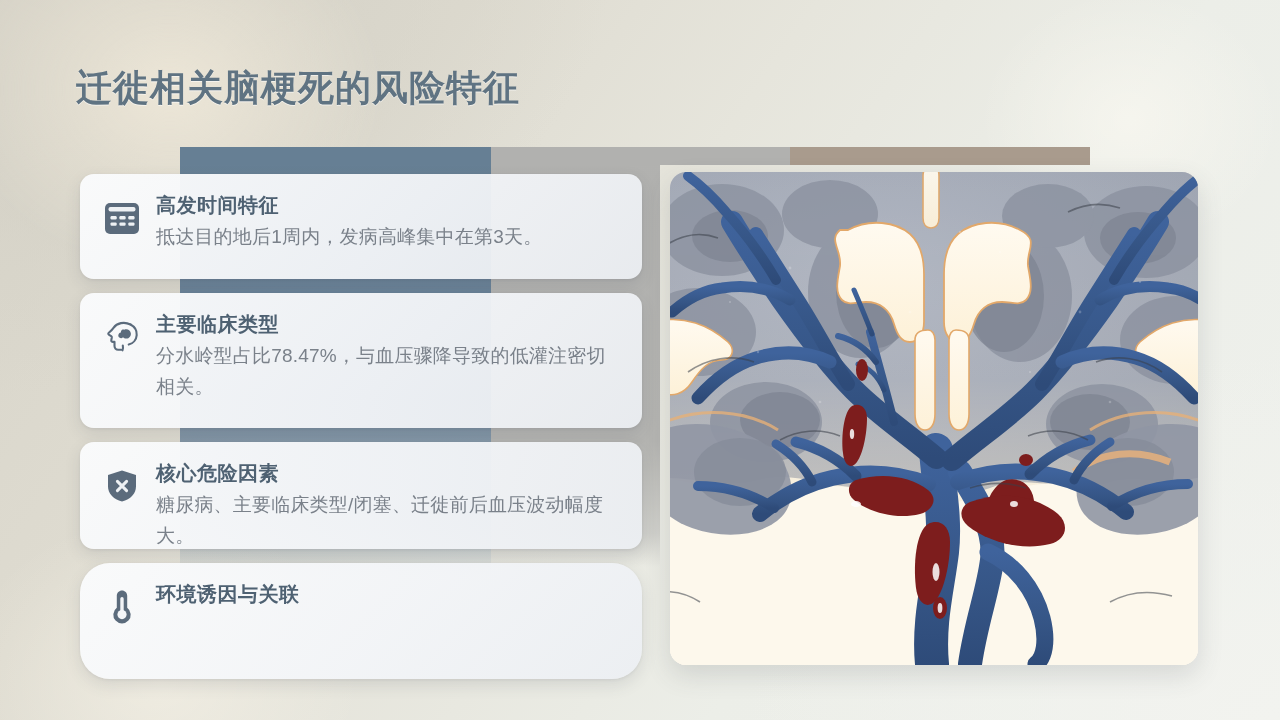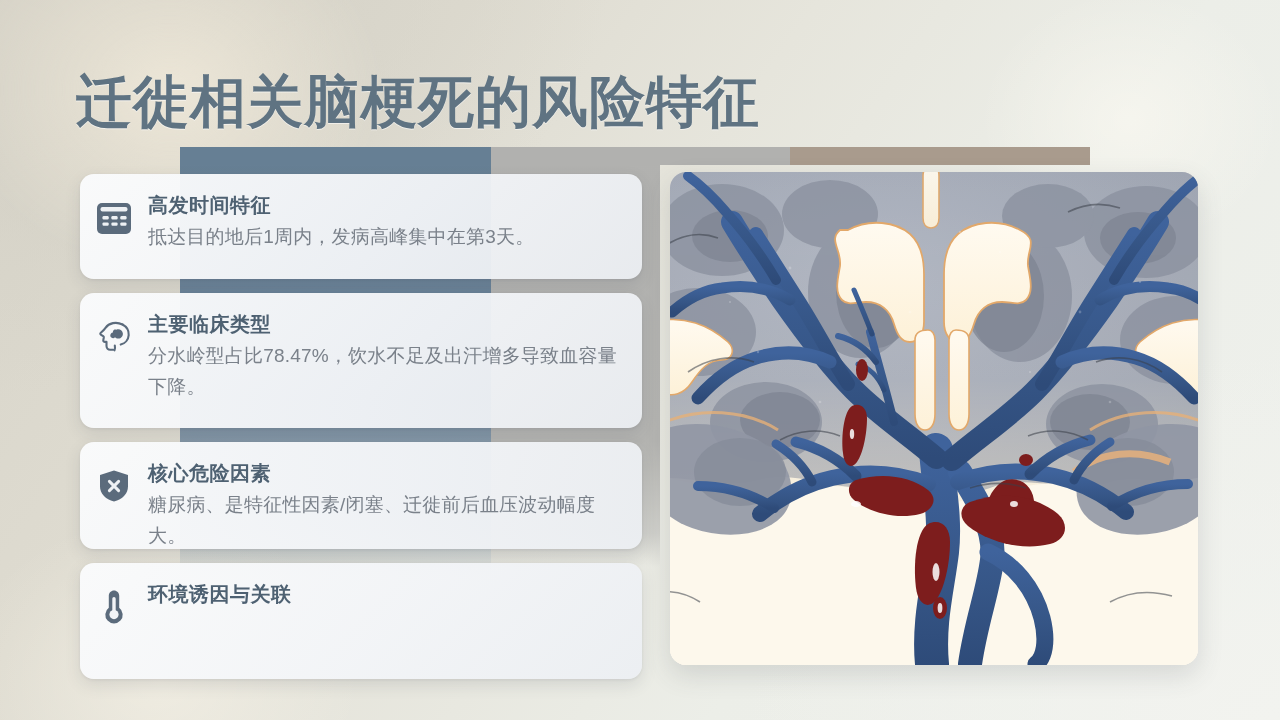--- a/index.html
+++ b/index.html
@@ -22,23 +22,24 @@
   .glow-b{position:absolute;left:-120px;bottom:-190px;width:560px;height:460px;
     background:radial-gradient(closest-side, rgba(255,250,238,.45), rgba(255,250,238,0) 72%);
     pointer-events:none;}
   .glow-c{position:absolute;right:-60px;top:-60px;width:420px;height:360px;
     background:radial-gradient(closest-side, rgba(255,252,244,.5), rgba(255,252,244,0) 72%);
     pointer-events:none;}
 
   
   .title{
     position:absolute;left:76px;top:70px;
-    font-size:56px;font-weight:700;letter-spacing:1px;
+    font-size:36px;font-weight:700;letter-spacing:1px;
     color:#5f7382;line-height:1.15;white-space:nowrap;
     text-shadow:0 1px 0 rgba(255,255,255,.55);
+    font-family:Liberation Mono, monospace;
   }
 
   
   .band{position:absolute;top:147px;height:18px;}
   .band-1{left:180px;width:311px;background:#667f94;}
   .band-2{left:491px;width:299px;background:#b1b1af;}
   .band-3{left:790px;width:300px;background:#a99b8d;}
 
   
   .col-blue{
@@ -52,29 +53,29 @@
   }
 
   
   .cards{position:absolute;left:80px;top:174px;width:562px;}
   .card{
     position:relative;
     background:linear-gradient(135deg, rgba(250,251,252,.97) 0%, rgba(243,245,248,.95) 55%, rgba(236,239,243,.93) 100%);
     border-radius:14px;
     box-shadow:0 6px 16px rgba(60,70,85,.13), 0 1px 3px rgba(60,70,85,.08);
     display:flex;align-items:flex-start;
-    padding:16px 22px 16px 12px;
+    padding:16px 22px 16px 20px;
     margin-bottom:14px;
     box-sizing:border-box;
     min-height:96px;
   }
   .card.c1{height:105px;}
   .card.c2{height:135px;}
   .card.c3{height:107px;}
-  .card.c4{height:116px;}
+  .card.c4{height:116px;border-radius:30px;}
   .card-icon{
     flex:0 0 auto;width:44px;height:44px;margin-right:12px;margin-top:6px;
     display:flex;align-items:center;justify-content:center;color:#5b6b7c;
   }
   .card-body{flex:1 1 auto;min-width:0;padding-top:2px;}
   .card-title{
     font-size:20px;font-weight:700;color:#4e6172;letter-spacing:.5px;
     line-height:1.3;margin-bottom:3px;
   }
   .card-desc{
@@ -135,34 +136,34 @@
       <div class="card-icon">
         <svg viewBox="0 0 44 44" aria-hidden="true">
           <path d="M30.5 9.5c-6.2-3.2-13.6-1.6-17 3.4-1.1 1.6-2.7 3.2-4.4 4.6-1.1.9-1.1 1.6 0 2.3l2.1 1.3c.5.3.7.8.6 1.4l-.5 2.6c-.2 1 .5 1.8 1.5 1.8h1.7v4.2c0 2 1.6 3.6 3.6 3.6h3" fill="none" stroke="#5b6b7c" stroke-width="2.1" stroke-linecap="round" stroke-linejoin="round"></path>
           <path d="M30.5 9.5c4.1 2.2 6.5 6.2 6.2 10.6-.3 4.6-3.6 8.4-8 9.5" fill="none" stroke="#5b6b7c" stroke-width="2.1" stroke-linecap="round"></path>
           <path d="M22.8 30.5c.4 1.9.3 3.6-.3 4.9" fill="none" stroke="#5b6b7c" stroke-width="2.1" stroke-linecap="round"></path>
           <path d="M24.2 14.8c2.8-1.4 6 .2 6.6 3.1.6 2.9-1.5 5.5-4.4 5.7-1.4.1-2.5-.4-3.4-1.3-.9.9-2.2 1.1-3.3.5-1.6-.9-1.9-3-0.7-4.4.5-.6 1.2-.9 1.9-1-.1-1.2.5-2.3 1.6-2.8.6-.2 1.2-.2 1.7.2z" fill="#5b6b7c"></path>
         </svg>
       </div>
       <div class="card-body">
         <div class="card-title">主要临床类型</div>
-        <div class="card-desc">分水岭型占比78.47%，饮水不足及出汗增多导致血容量下降。</div>
+        <div class="card-desc">分水岭型占比78.47%，与血压骤降导致的低灌注密切相关。</div>
       </div>
     </div>
 
     <div class="card c3">
       <div class="card-icon">
         <svg viewBox="0 0 44 44" aria-hidden="true">
           <path d="M22 6.5 36 11v11.3c0 7.4-5.4 13.1-14 15.2-8.6-2.1-14-7.8-14-15.2V11z" fill="#5b6b7c"></path>
           <path d="M17.4 17.4 26.6 26.6M26.6 17.4 17.4 26.6" stroke="#eef1f4" stroke-width="3" stroke-linecap="round"></path>
         </svg>
       </div>
       <div class="card-body">
         <div class="card-title">核心危险因素</div>
-        <div class="card-desc">糖尿病、是特征性因素/闭塞、迁徙前后血压波动幅度大。</div>
+        <div class="card-desc">糖尿病、主要临床类型/闭塞、迁徙前后血压波动幅度大。</div>
       </div>
     </div>
 
     <div class="card c4">
       <div class="card-icon">
         <svg viewBox="0 0 44 44" aria-hidden="true">
           <path d="M22 5.5c-2.9 0-5.2 2.3-5.2 5.2v12.1a8.7 8.7 0 1 0 10.4 0V10.7c0-2.9-2.3-5.2-5.2-5.2z" fill="#5b6b7c"></path>
           <circle cx="22" cy="29.6" r="4.6" fill="#f2f4f7"></circle>
           <rect x="20.3" y="12" width="3.4" height="15" rx="1.7" fill="#f2f4f7"></rect>
         </svg>

